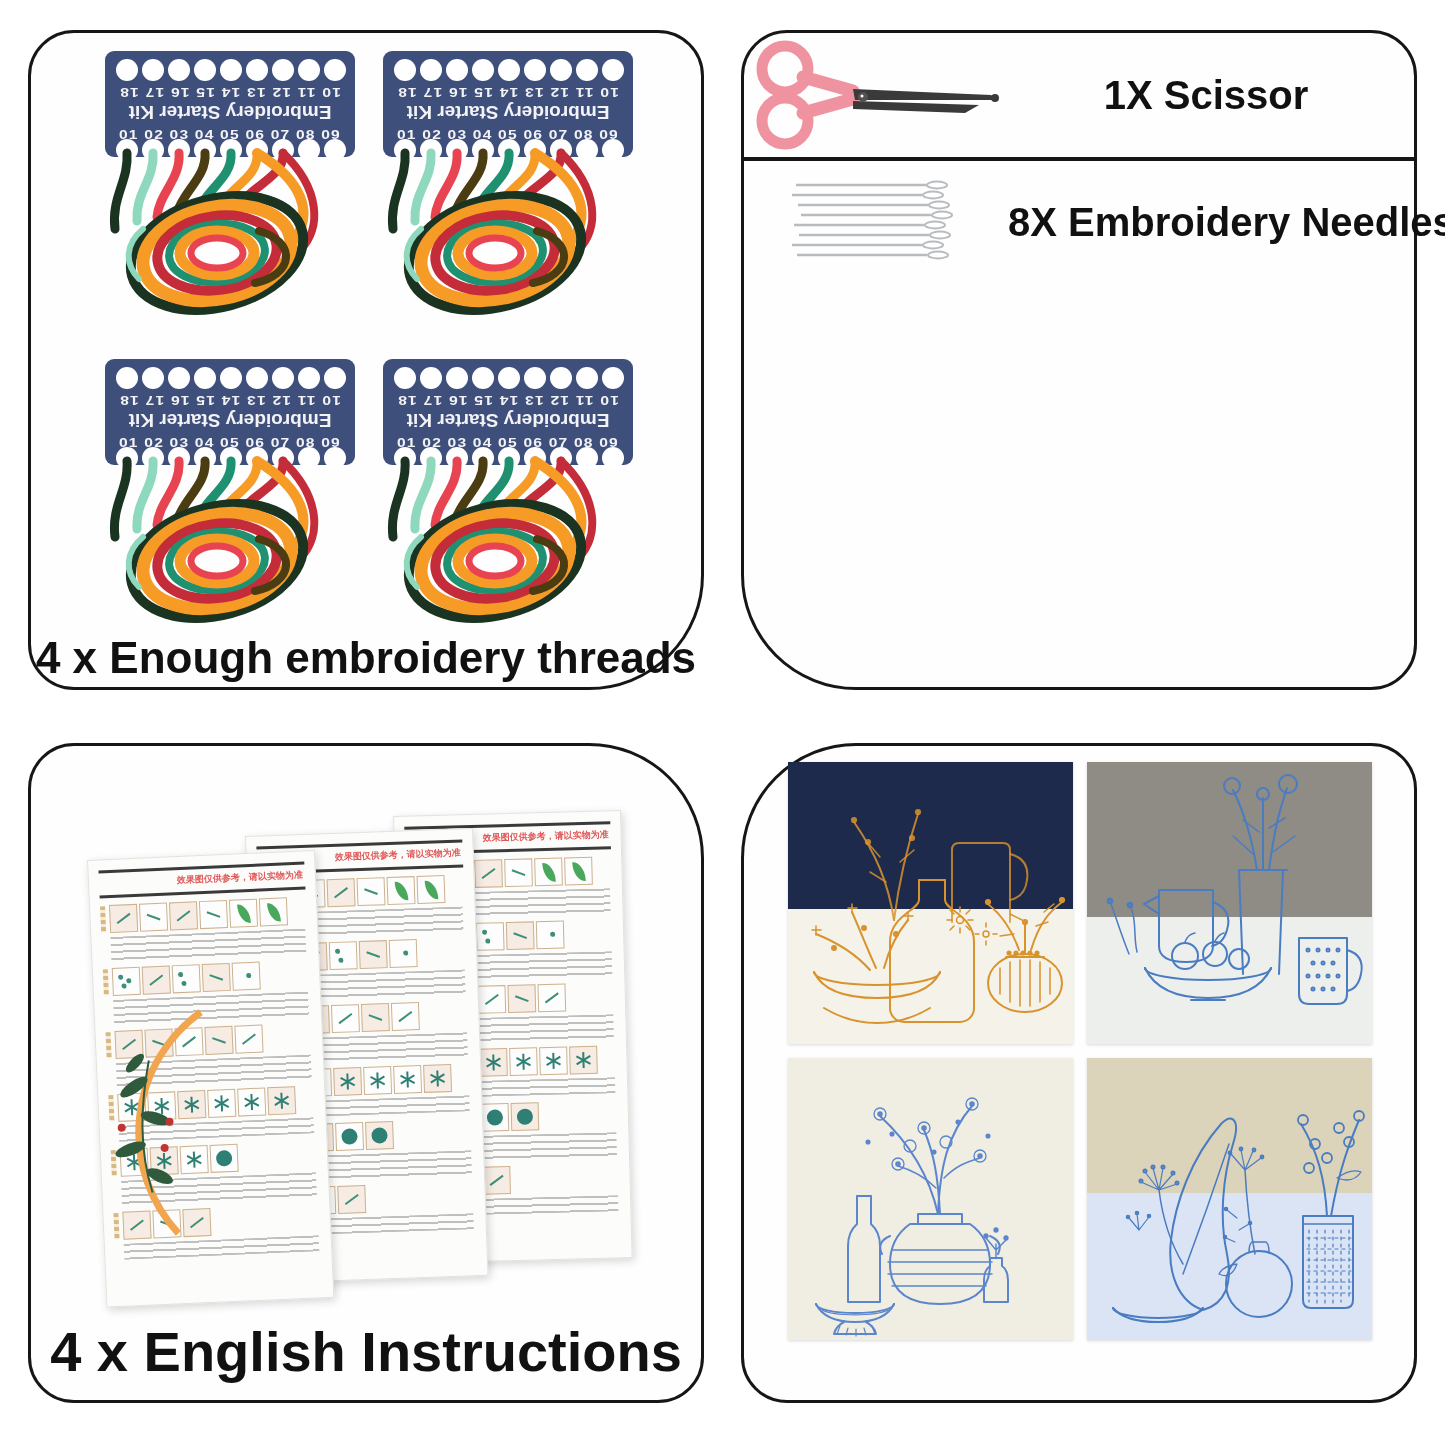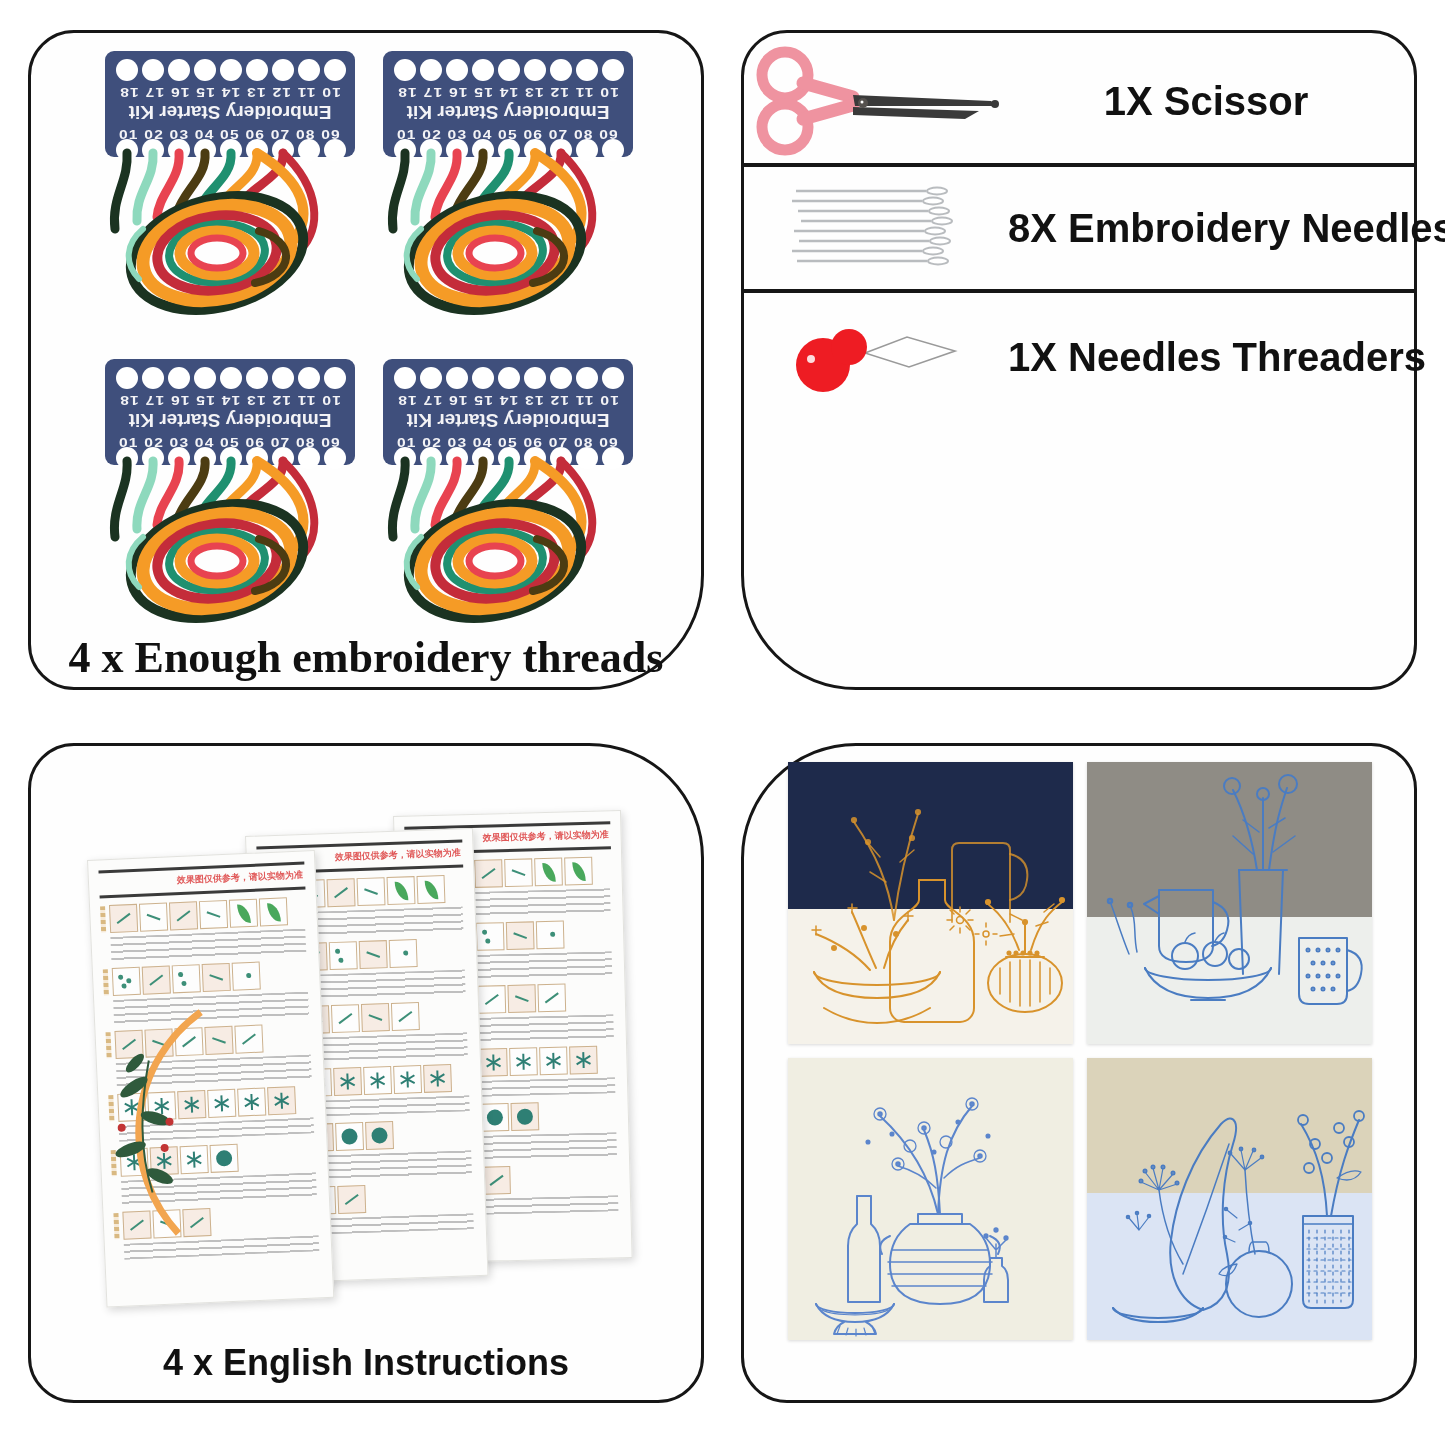--- a/index.html
+++ b/index.html
@@ -5,33 +5,33 @@
   html,body{margin:0;padding:0;}
   body{width:1445px;height:1445px;background:#ffffff;position:relative;
        font-family:"Liberation Sans",sans-serif;overflow:hidden;}
   .panel{position:absolute;background:#fefefe;border:3px solid #161616;box-sizing:border-box;}
   #panel-threads{left:28px;top:30px;width:676px;height:660px;border-radius:46px 46px 115px 46px;}
   #panel-tools{left:741px;top:30px;width:676px;height:660px;border-radius:46px 46px 46px 115px;display:flex;flex-direction:column;}
   #panel-instructions{left:28px;top:743px;width:676px;height:660px;border-radius:46px 115px 46px 46px;}
   #panel-fabrics{left:741px;top:743px;width:676px;height:660px;border-radius:115px 46px 46px 46px;}
 
   .plabel{position:absolute;left:0;right:0;text-align:center;font-weight:bold;color:#111;white-space:nowrap;}
-  #threads-label{bottom:4px;font-size:44px;font-family:Liberation Serif, serif;}
-  #instructions-label{bottom:16px;font-size:36px;}
+  #threads-label{bottom:4px;font-size:44px;}
+  #instructions-label{bottom:16px;font-size:56px;}
   #fabrics-label{bottom:13px;font-size:42px;}
 
   
   #threads-art{position:absolute;left:0;top:0;}
   .cnum{font:bold 13px "Liberation Sans",sans-serif;fill:#f3f3f6;letter-spacing:1px;}
   .ctitle{font:bold 19px "Liberation Sans",sans-serif;fill:#f3f3f6;}
 
   
   .tool-row{display:flex;align-items:center;box-sizing:border-box;}
   .tool-row + .tool-row{border-top:4px solid #161616;}
-  #tool-row-0{flex:0 0 124px;margin-top:6px;}
+  #tool-row-0{flex:0 0 124px;}
   #tool-row-1{flex:0 0 126px;}
   #tool-row-2{flex:0 0 132px;}
   #tool-row-3{flex:1 1 auto;}
   .tool-icon{flex:0 0 264px;display:flex;justify-content:center;align-items:center;}
   .tool-icon svg{display:block;}
   .tool-label{flex:1 1 auto;text-align:center;font-weight:bold;font-size:40px;color:#111;padding-right:10px;white-space:nowrap;}
 
   
   .sheet{position:absolute;width:228px;height:448px;background:#fcfcfb;border:1px solid #e2e2de;
          box-shadow:2px 3px 9px rgba(0,0,0,.16);padding:8px 10px;box-sizing:border-box;
@@ -178,31 +178,20 @@
           <path d="M2,66 H132"></path>
             <ellipse cx="143" cy="66" rx="10" ry="3.4" fill="#fff" stroke-width="2"></ellipse>
           <path d="M7,76 H137"></path>
             <ellipse cx="148" cy="76" rx="10" ry="3.4" fill="#fff" stroke-width="2"></ellipse>
         </g>
       </svg>
     </div>
     <div class="tool-label">8X Embroidery Needles</div>
   </div>
 
-  <div class="tool-row" id="tool-row-2">
-    <div class="tool-icon">
-      <svg width="186" height="96" viewBox="0 0 186 96">
-        <path d="M82,44 L124,28 L172,42 L126,58 Z" fill="#ffffff" stroke-width="1.6" stroke="#9a9a9a"></path>
-        <circle cx="40" cy="56" r="27" fill="#ee1c23"></circle>
-        <circle cx="66" cy="38" r="18" fill="#ee1c23"></circle>
-        <circle cx="28" cy="50" r="4" fill="#ffffff" opacity="0.85"></circle>
-      </svg>
-    </div>
-    <div class="tool-label">1X Needles Threaders</div>
-  </div>
 
 </div>
 
 <div class="panel" id="panel-instructions">
 
   <div class="sheet" id="sheet-3">
     <div class="srule"></div>
     <div class="sred">效果图仅供参考，请以实物为准</div>
     <div class="srule"></div>
     <div class="trow">

